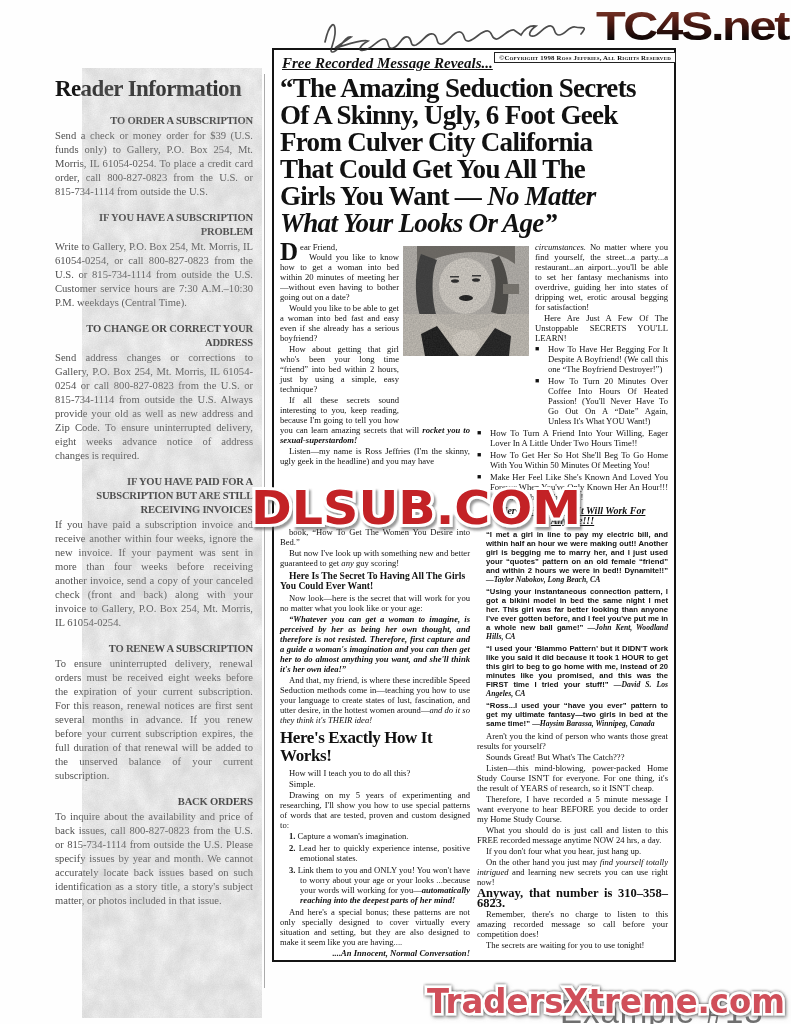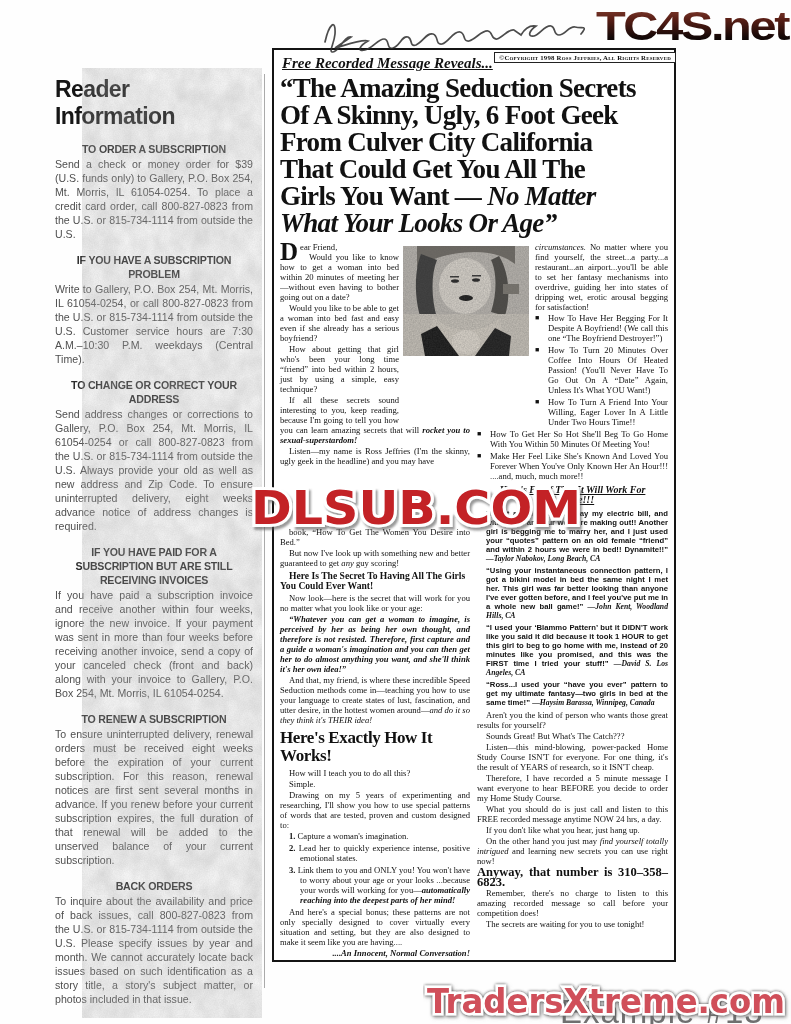--- a/index.html
+++ b/index.html
@@ -5,26 +5,26 @@
   html,body{margin:0;padding:0;}
   body{width:791px;height:1024px;position:relative;overflow:hidden;background:#fefefe;
        font-family:"Liberation Serif",serif;color:#111;}
 
   
   .handwriting{position:absolute;left:315px;top:4px;z-index:6;}
   .tc4s{position:absolute;right:1px;top:1px;z-index:30;}
 
   
   .reader{position:absolute;left:55px;top:76px;width:198px;z-index:2;
-          font-family:Liberation Sans, sans-serif;color:#4f4f4f;text-align:justify;
+          font-family:Liberation Serif, serif;color:#4f4f4f;text-align:justify;
           filter:blur(.3px);}
   .reader-title{font-size:23px;font-weight:bold;color:#161616;letter-spacing:-.6px;
                 margin:0 0 12px 0;text-align:left;}
   .rsec{margin:0 0 12px 0;font-size:10.6px;line-height:14px;}
-  .rsec-h{font-weight:bold;color:#2e2e2e;text-align:center;margin-bottom:1px;letter-spacing:-.2px;}
+  .rsec-h{font-weight:bold;color:#2e2e2e;text-align:right;margin-bottom:1px;letter-spacing:-.2px;}
   .colnoise{position:absolute;left:82px;top:68px;z-index:3;pointer-events:none;}
   .vrule{position:absolute;left:264px;top:74px;width:1px;height:914px;background:#8d8d8d;opacity:.75;z-index:1;}
 
   
   .copyright{position:absolute;right:115px;top:52px;z-index:4;font-size:6.8px;font-weight:bold;
              font-variant:small-caps;letter-spacing:.2px;border:1px solid #222;padding:1px 4px;background:#fff;}
   .adbox{position:absolute;left:272px;top:48px;width:404px;height:914px;box-sizing:border-box;
          border:2px solid #141414;padding:4px 6px;background:#fff;overflow:hidden;z-index:2;}
   .kicker{font-size:15px;font-weight:bold;font-style:italic;text-decoration:underline;
           margin:1px 0 3px 2px;}
@@ -199,20 +199,21 @@
       <div class="numitem"><span class="num">2.</span> <span>Lead her to quickly experience intense, positive emotional states.</span></div>
       <div class="numitem"><span class="num">3.</span> <span>Link them to you and ONLY you! You won't have to worry about your age or your looks ...because your words will working for you—</span><span class="bq">automatically reaching into the deepest parts of her mind!</span></div>
       <p>And here's a special bonus; these patterns are not only specially designed to cover virtually every situation and setting, but they are also designed to make it seem like you are having....</p>
       <p class="center-it bq">....An Innocent, Normal Conversation!</p>
       <p><span>That's right—the real genius of my method ISNT the suggestive language—</span></p>
     </div>
 
     <div class="col col2">
       <div class="ph-spacer-l"></div>
       <p class="p-first"><span class="it">circumstances.</span><span> No matter where you find yourself, the street...a party...a restaurant...an airport...you'll be able to set her fantasy mechanisms into overdrive, guiding her into states of dripping wet, erotic arousal begging  for satisfaction!</span></p>
+      <p>Here Are Just A Few Of The Unstoppable SECRETS YOU'LL LEARN!</p>
 
       <div class="bullet">
           <span class="bsq">■</span>
           <span class="btxt">How To Have Her Begging For It Despite A Boyfriend! (We call this one “The Boyfriend Destroyer!”)</span>
         </div>
       <div class="bullet">
           <span class="bsq">■</span>
           <span class="btxt">How To Turn 20 Minutes Over Coffee Into Hours Of Heated Passion! (You'll Never Have To Go Out On A “Date” Again, Unless It's What YOU Want!)</span>
         </div>
       <div class="bullet">
@@ -233,21 +234,21 @@
       <div class="testi"><span>“I met a girl in line to pay my electric bill, and within half an hour we were making out!! Another girl is begging me to marry her, and I just used your “quotes” pattern on an old female “friend” and within 2 hours we were in bed!!  Dynamite!!” </span><span class="sig">—Taylor Nabokov, Long Beach, CA</span></div>
       <div class="testi"><span>“Using your instantaneous connection pattern, I got a bikini model in bed the same night I met her. This girl was far better looking than anyone I've ever gotten before, and I feel you've put me in a whole new ball game!” </span><span class="sig">—John Kent, Woodland Hills, CA</span></div>
       <div class="testi"><span>“I used your ‘Blammo Pattern’ but it DIDN'T work like you said it did because it took 1 HOUR to get this girl to beg to go home with me, instead of 20 minutes like you promised, and this was the FIRST time I tried your stuff!” </span><span class="sig">—David S. Los Angeles, CA</span></div>
       <div class="testi"><span>“Ross...I used your “have you ever” pattern to get my ultimate fantasy—two girls in bed at the same time!” </span><span class="sig">—Haysim Barassa, Winnipeg, Canada</span></div>
 
       <p>Aren't you the kind of person who wants those great results for yourself?</p>
       <p>Sounds Great! But What's The Catch???</p>
       <p>Listen—this mind-blowing, power-packed Home Study Course ISN'T for everyone. For one thing, it's the result of YEARS of research, so it ISN'T cheap.</p>
       <p>Therefore, I have recorded a 5 minute message I want everyone to hear BEFORE  you decide to order my Home Study Course.</p>
       <p>What you should do is just call and listen to this FREE recorded message anytime NOW 24 hrs, a day.</p>
-      <p>If you don't like what you hear, just hang up.</p>
+      <p>If you don't four what you hear, just hang up.</p>
       <p><span>On the other hand you just may </span><span class="it">find yourself totally intrigued</span><span> and learning new secrets you can use right now!</span></p>
       <p class="numberline">Anyway, that number is 310–358–6823.</p>
       <p>Remember, there's no charge to  listen to this amazing recorded message so call  before your competition does!</p>
       <p>The secrets are waiting for you to  use tonight!</p>
     </div>
   </div>
 </div>
 
 <div class="example">Example #13</div>
 

